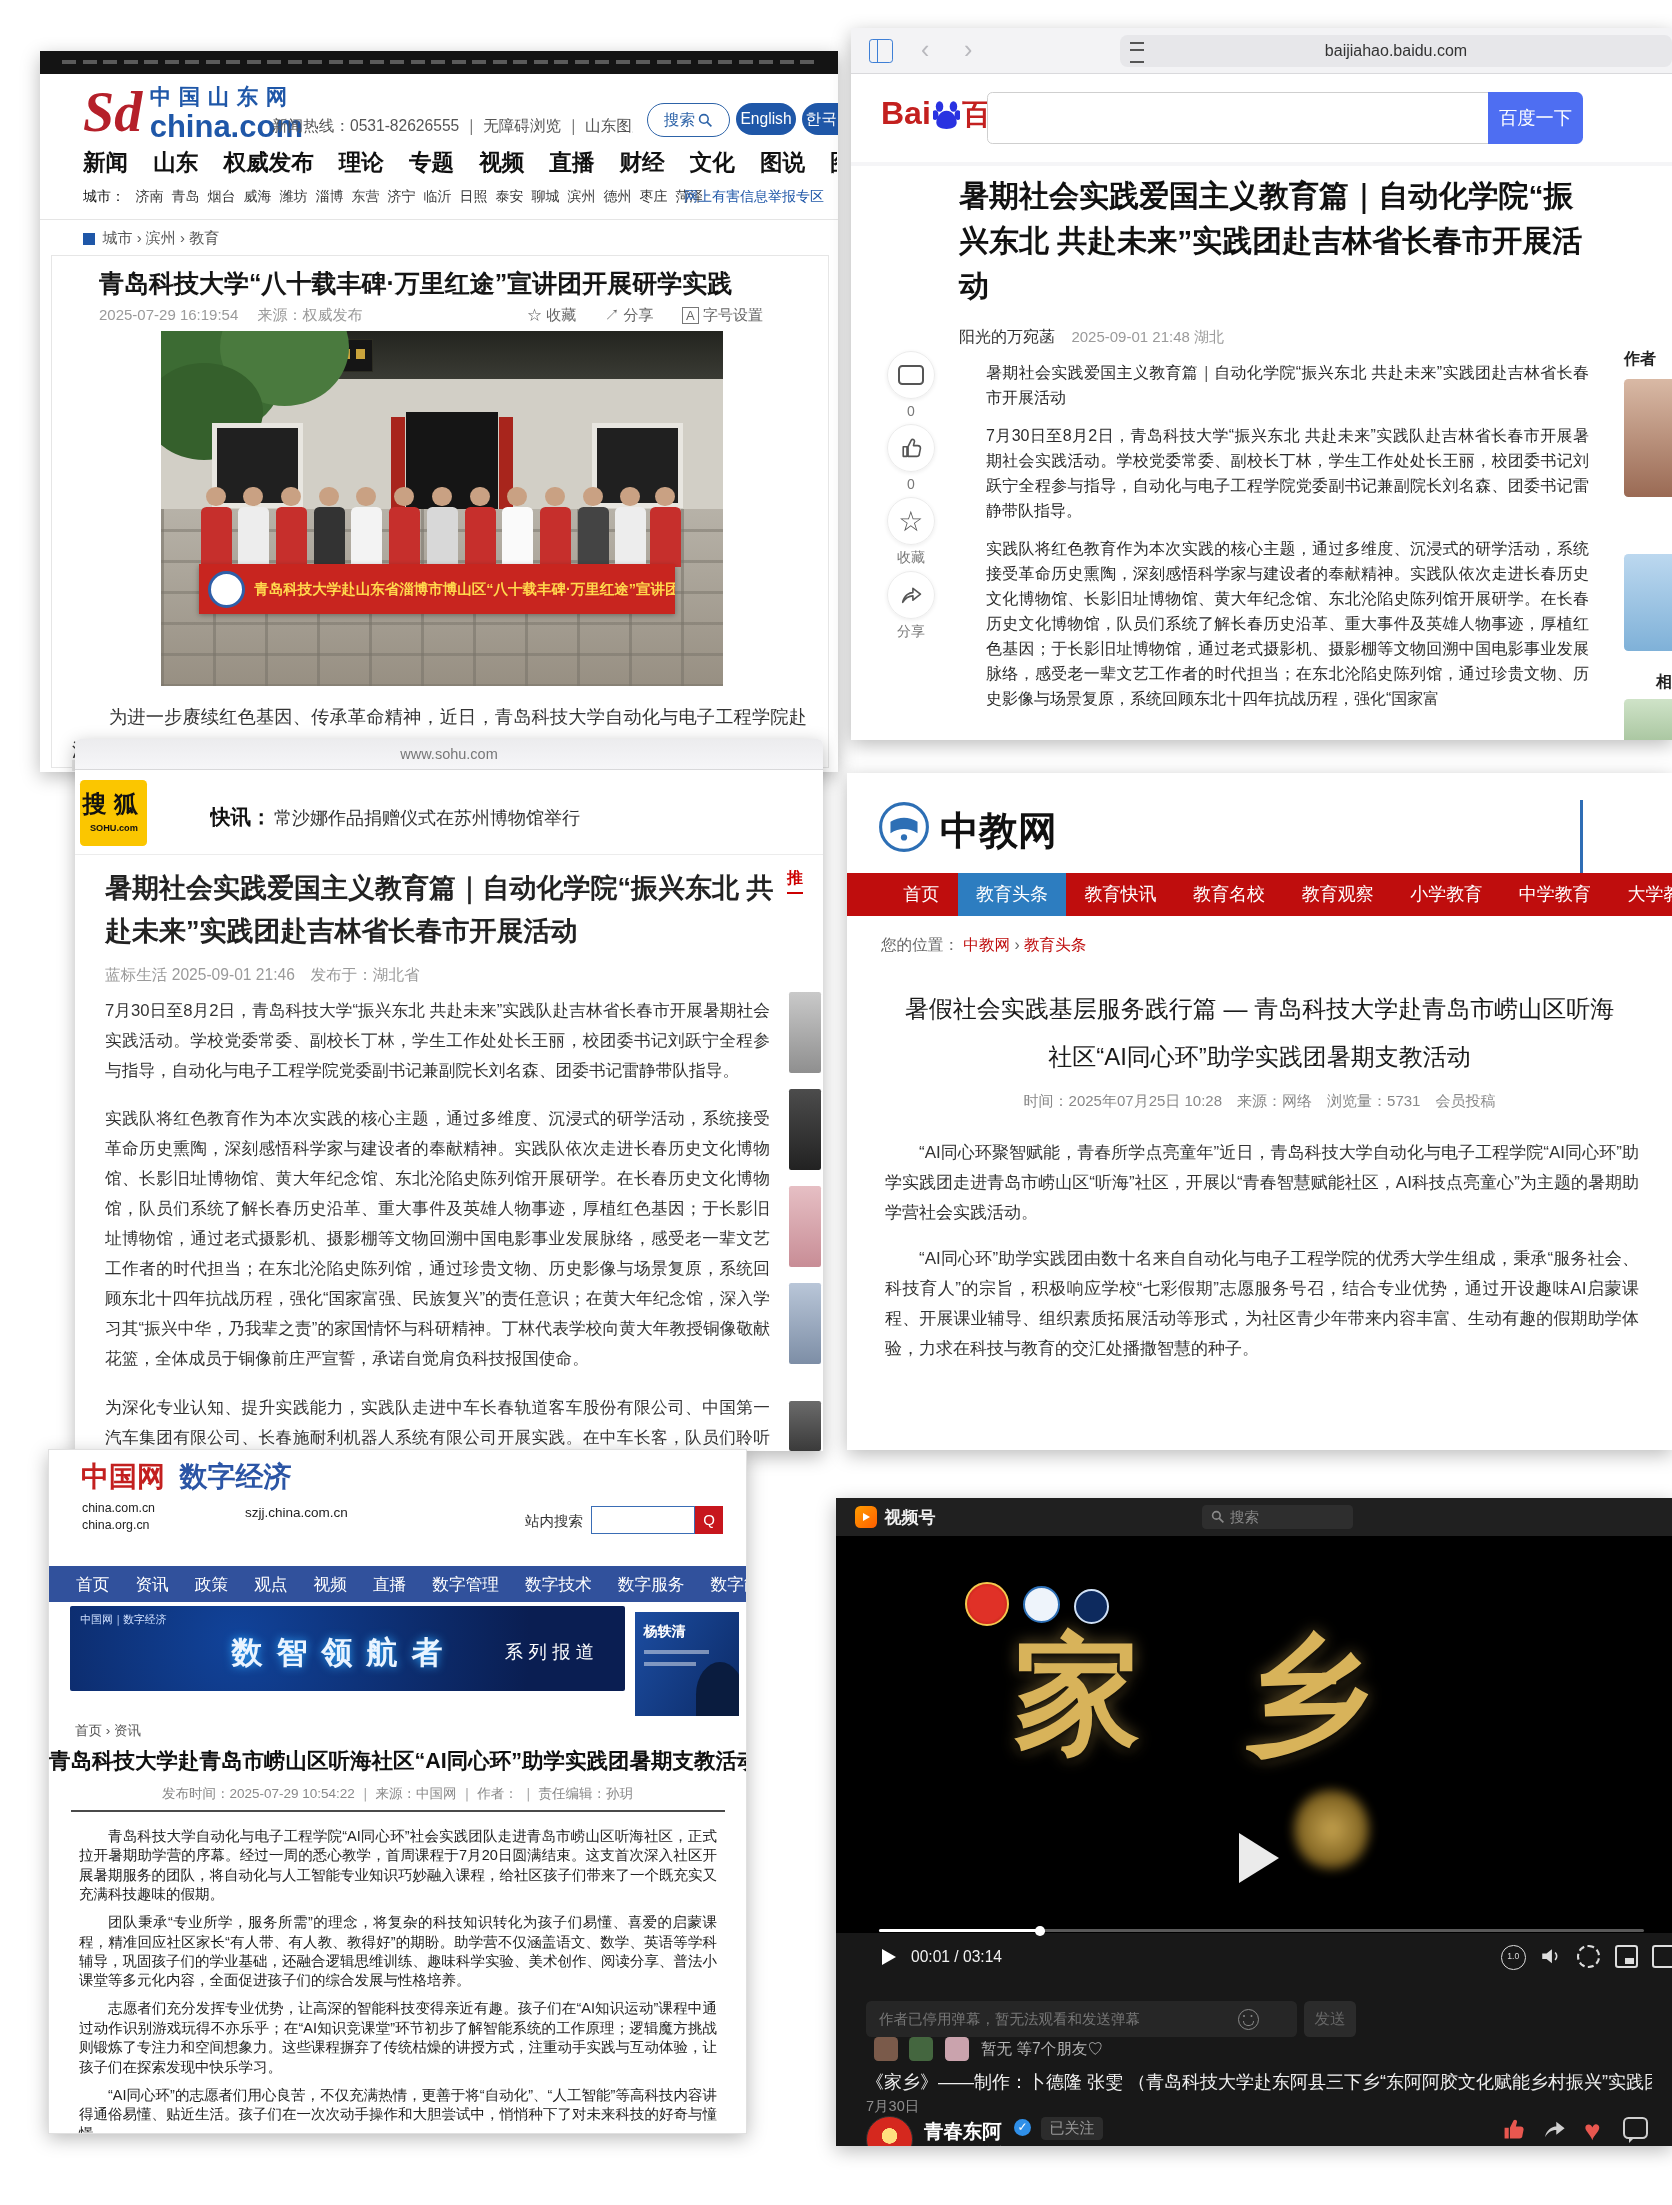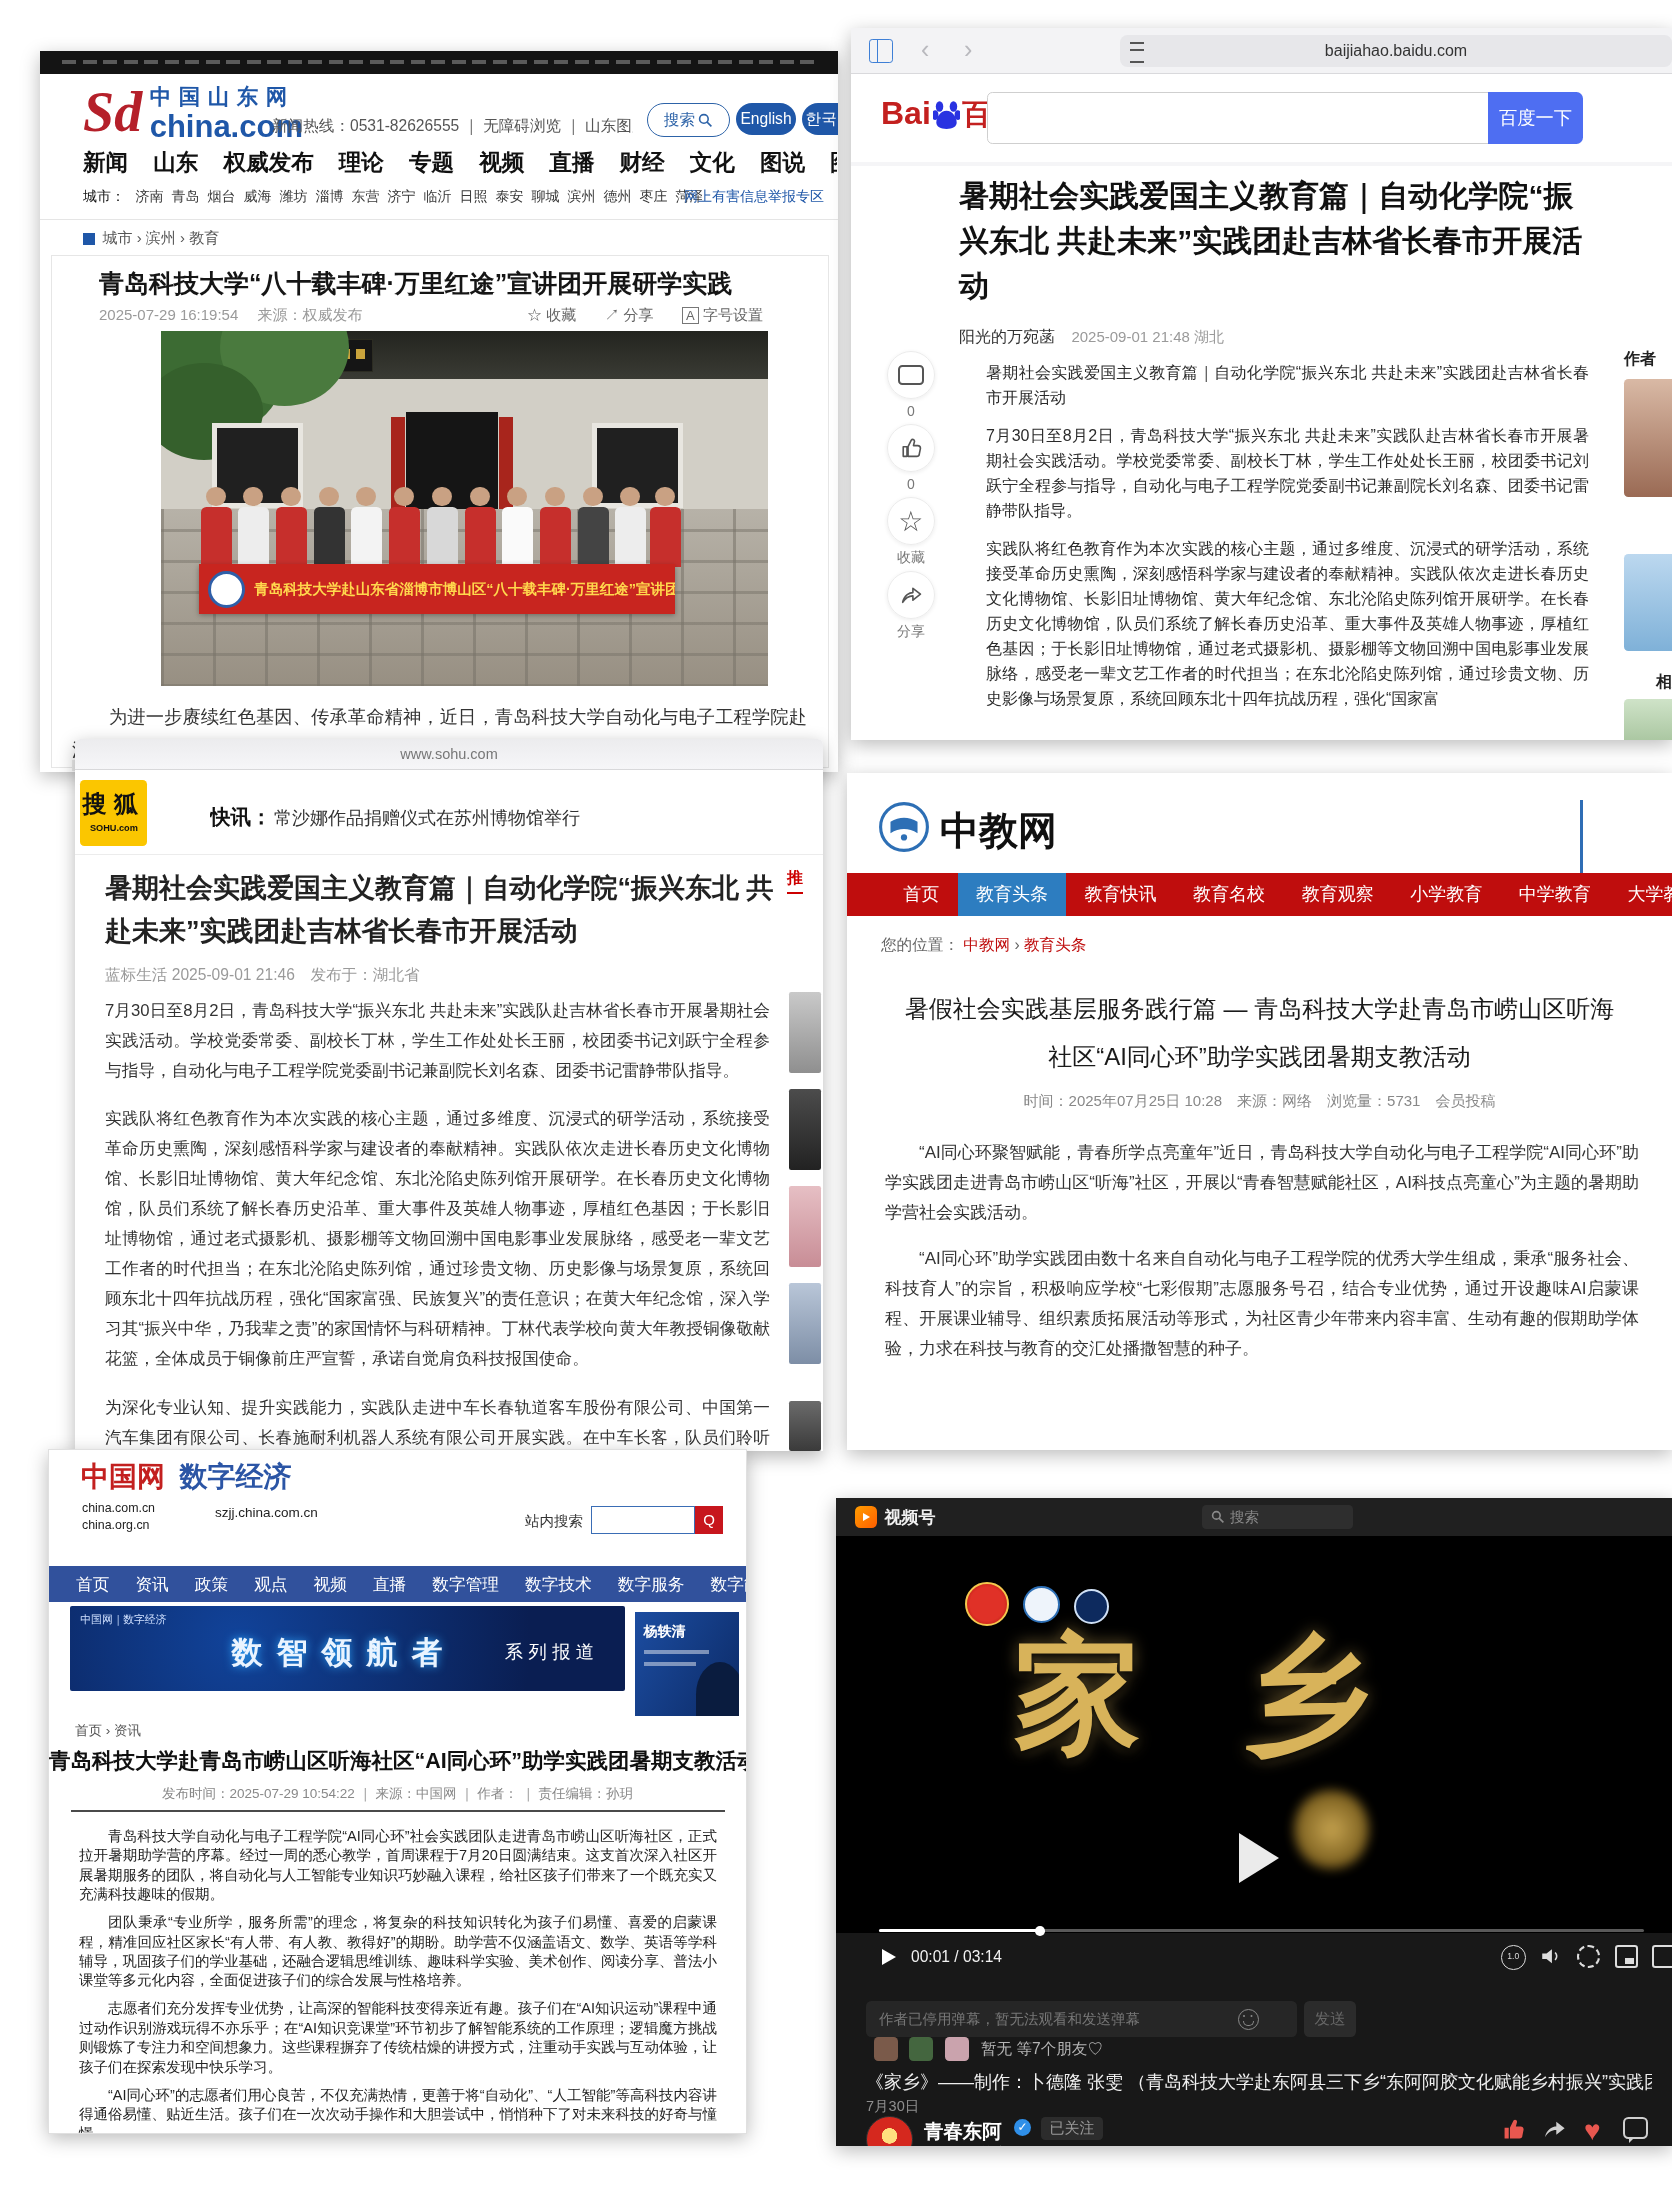--- a/index.html
+++ b/index.html
@@ -19,21 +19,21 @@
   .sd-cn{font-size:21.5px;color:#1f57a8;letter-spacing:7.5px;font-weight:bold}
   .sd-dom{font-size:31px;color:#1f57a8;font-weight:bold;line-height:1}
   .pill{border-radius:17px;text-align:center;line-height:32px;font-size:15.6px}
   .sd-nav span{font-size:22.6px;font-weight:bold;color:#111;margin-right:25px;cursor:pointer}
   .sd-cities span{font-size:14px;color:#3a3a3a;margin-right:8px}
   .sd-card{border:0.5px solid #e6e6e6}
   .sd-meta{font-size:15px;color:#9a9a9a}
   .sd-act{font-size:15px;color:#666}
   .sd-act b{font-weight:normal;margin-right:24px}
   
-  .photo{left:121px;top:280px;width:607px;height:355px;background:#d2cfc6;overflow:hidden}
+  .photo{left:121px;top:280px;width:562px;height:355px;background:#d2cfc6;overflow:hidden}
   .ph-roof{left:0;top:0;width:100%;height:48px;background:linear-gradient(#23241f,#3a3b34)}
   .ph-plaque{left:81px;top:7.5px;width:129px;height:31px;background:#151515;
      border:1.6px solid #2c2c22}
   .ph-plaque i{display:block;margin:9.7px 7.5px;height:9.7px;
      background:repeating-linear-gradient(90deg,#c9a33c 0 8.6px,transparent 8.6px 15px)}
   .ph-tree{border-radius:50%;position:absolute}
   .ph-win{position:absolute;width:81px;height:75px;background:#202020;border:5.4px solid #e8e6e0}
   .ph-door{left:245px;top:81px;width:92px;height:162px;background:#151515}
   .ph-coup{position:absolute;width:14px;height:129px;background:#a8251c;top:86px}
   .ph-stone{left:0;top:178px;width:100%;height:178px;
@@ -477,21 +477,21 @@
 
 <div id="p5" class="panel">
   <div class="abs nowrap" style="left:32px;top:7.5px">
     <span class="dz-red">中国网</span>
     <span class="dz-blue">数字经济</span>
   </div>
   <div class="abs dz-url" style="left:33px;top:50px">
     <div>china.com.cn</div>
     <div>china.org.cn</div>
   </div>
-  <div class="abs dz-url" style="left:166px;top:54px;font-size:13.5px">szjj.china.com.cn</div>
+  <div class="abs dz-url" style="left:196px;top:54px;font-size:13.5px">szjj.china.com.cn</div>
 
   <div class="abs" style="left:476px;top:62px;font-size:14.5px;color:#333">站内搜索</div>
   <div class="abs" style="left:542px;top:56px;width:102px;height:26px;border:1.1px solid #3a6db5;background:#fff"></div>
   <div class="abs" style="left:646px;top:56px;width:28px;height:28px;background:#c7161d;color:#fff;font-size:15px;text-align:center;line-height:28px">Q</div>
 
   <div class="abs dz-nav">
     <span>首页</span>
       <span>资讯</span>
       <span>政策</span>
       <span>观点</span>

